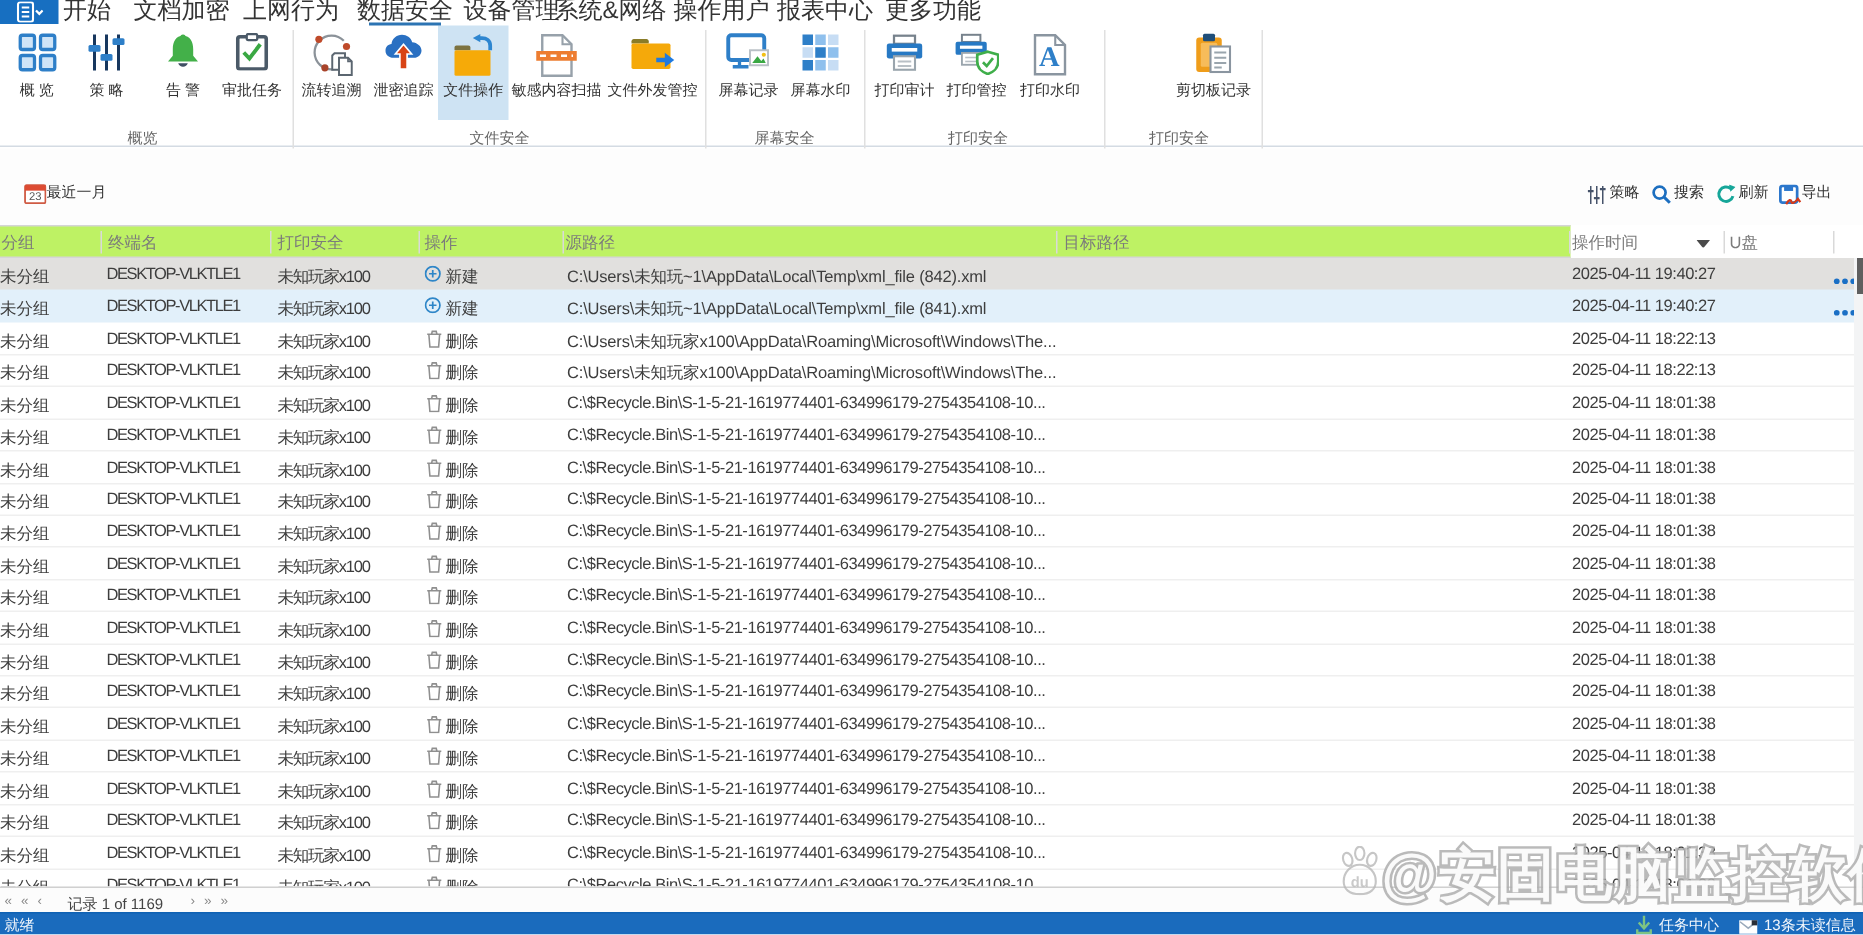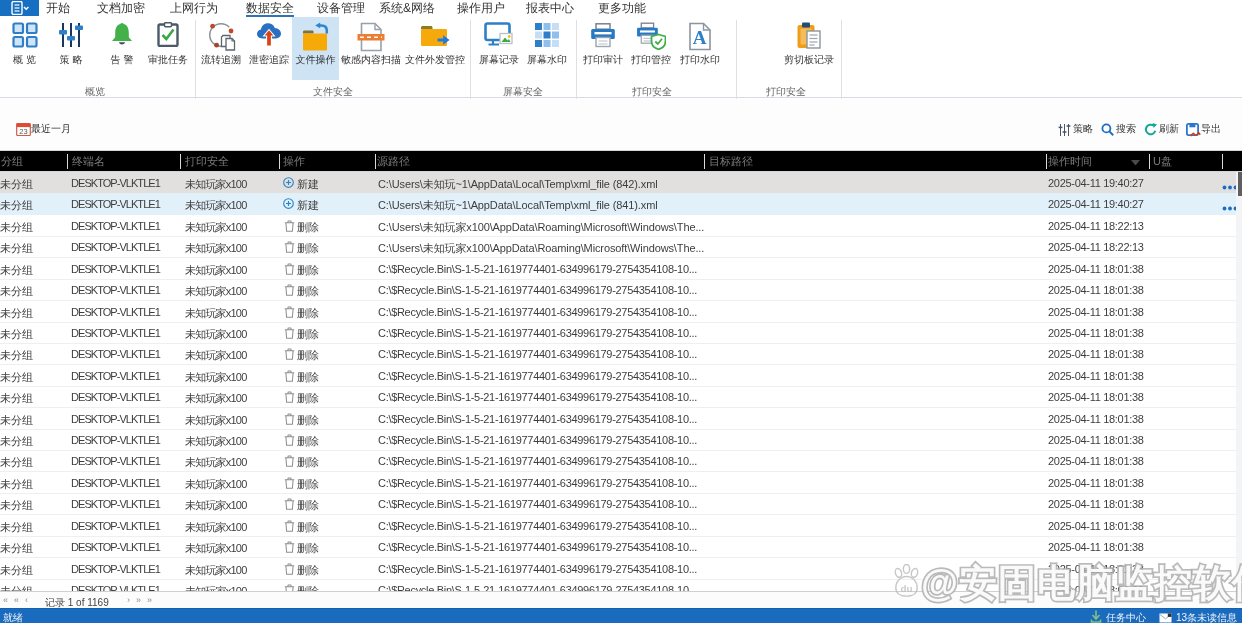--- a/index.html
+++ b/index.html
@@ -1,35 +1,35 @@
 <!DOCTYPE html>
 <html><head><meta charset="utf-8">
 <style>
 *{margin:0;padding:0;box-sizing:border-box}
 html,body{width:1242px;height:623px;overflow:hidden}
 body{font-family:"Liberation Sans",sans-serif;position:relative;background:#fff;font-size:12px;color:#333}
 .abs{position:absolute}
 
 #tabbar{position:absolute;left:0;top:0;width:1242px;height:16px;background:#fff}
 #appbtn{position:absolute;left:0;top:0;width:39px;height:16px;background:#176fc1}
-.tab{position:absolute;top:1px;height:14px;line-height:14px;font-size:12px;color:#333;transform:translateX(-50%);white-space:nowrap}
+.tab{position:absolute;top:1px;height:14px;line-height:14px;font-size:16px;color:#333;transform:translateX(-50%);white-space:nowrap}
 #tabline{position:absolute;top:15px;height:2px;background:#2c74b3;z-index:6}
 
 #ribbon{position:absolute;left:0;top:16px;width:1242px;height:82px;background:#fff;border-bottom:1px solid #d4dbe3}
 .rbtn{position:absolute;top:1px;height:63px;text-align:center}
 .rbtn .ic{position:absolute;top:5px;left:50%;transform:translateX(-50%)}
 .rbtn .lb{position:absolute;top:36px;left:50%;transform:translateX(-50%);text-align:center;font-size:10px;color:#333;white-space:nowrap}
 .rsel{background:#cee3f3}
 .gsep{position:absolute;top:4px;height:90px;width:1px;background:#e0e0e0}
 .glabel{position:absolute;top:69px;font-size:10px;color:#666;transform:translateX(-50%);white-space:nowrap}
 
 #toolbar{position:absolute;left:0;top:99px;width:1242px;height:51px;background:#fdfdfd}
 .titem{position:absolute;top:24px;height:12px;line-height:12px;font-size:10px;color:#333;white-space:nowrap}
 
-#ghead{position:absolute;left:0;top:150px;width:1242px;height:22px;background:#000000;border-top:1px solid #d5d5d5;border-bottom:1px solid #d5d5d5}
+#ghead{position:absolute;left:0;top:150px;width:1047px;height:22px;background:#bef264;border-top:1px solid #d5d5d5;border-bottom:1px solid #d5d5d5}
 .hcell{position:absolute;top:2.5px;font-size:11px;color:#7b7b7b;white-space:nowrap}
 .hsep{position:absolute;top:3px;height:15px;width:1px;background:#d9d9d9}
 #grows{position:absolute;left:0;top:172px;width:1242px;height:419px;overflow:hidden;background:#fff}
 .grow{position:absolute;left:0;width:1242px;height:22px}
 .gc{position:absolute;top:5px;white-space:nowrap;color:#3d3d3d;font-size:11px}
 .lsA{letter-spacing:-0.95px}.lsB{letter-spacing:-0.8px}.lsC{letter-spacing:-0.3px}.lsD{letter-spacing:-0.12px}
 
 #pager{position:absolute;left:0;top:591px;width:1242px;height:17px;background:#fcfcfc;border-top:1px solid #d0d0d0}
 
 #status{position:absolute;left:0;top:608px;width:1242px;height:15px;background:#1a6bbd;border-top:1px solid #0f62b4}

